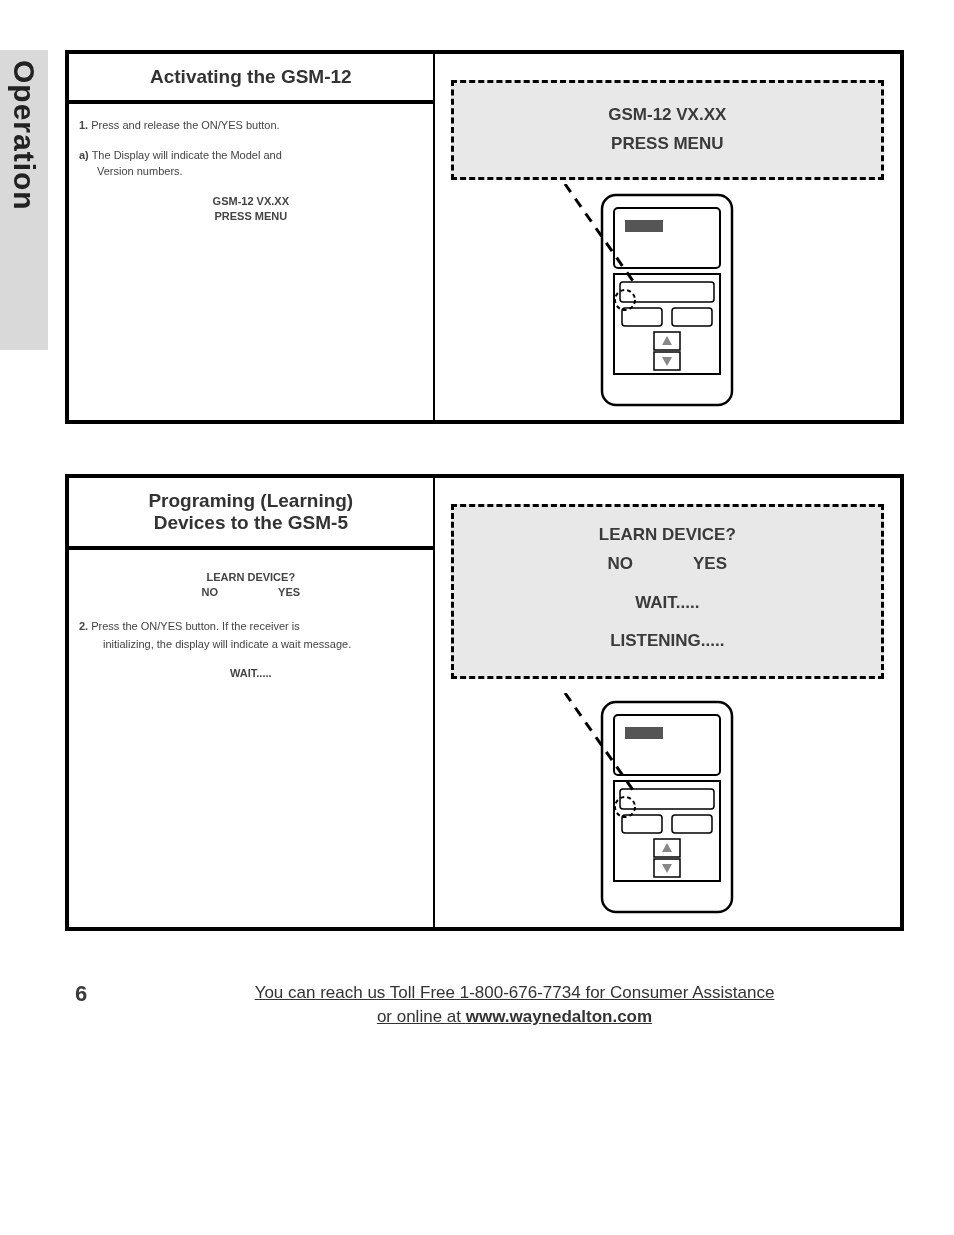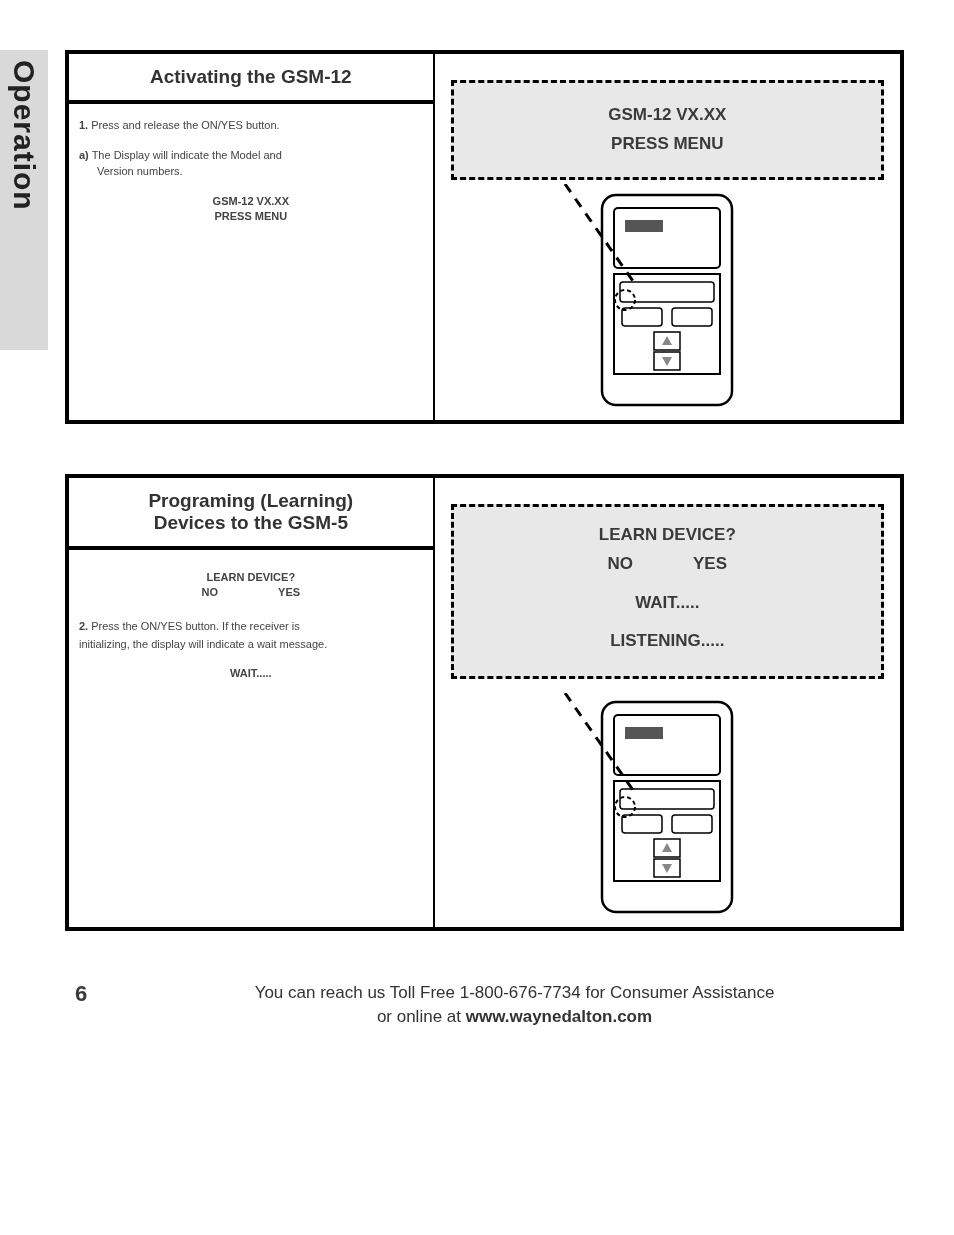--- a/index.html
+++ b/index.html
@@ -116,20 +116,21 @@
     font-weight: bold;
     width: 60px;
     padding-left: 10px;
   }
   .footer-text {
     flex: 1;
     text-align: center;
     font-size: 17px;
     color: #333;
     line-height: 1.4;
+    text-decoration: underline;
   }
   .footer-text .url { font-weight: bold; }
 </style>
 </head>
 <body>
 
 <div class="page">
   <div class="side-tab">
     <span>Operation</span>
   </div>
@@ -196,21 +197,21 @@
         <div class="body-text">
           <div class="display-text">
             <div>LEARN DEVICE?</div>
             <div class="no-yes">
               <span>NO</span><span>YES</span>
             </div>
           </div>
           <div class="step" style="margin-bottom:2px;">
             <span class="num">2.</span><span> Press the ON/YES button. If the receiver is</span>
           </div>
-          <div style="margin-bottom:14px;">initializing, the display will indicate a wait message.</div>
+          <div style="margin-bottom:14px;margin-left:24px;">initializing, the display will indicate a wait message.</div>
           <div class="display-text">WAIT.....</div>
         </div>
       </div>
       <div class="right-col">
         <div class="callout tall">
           <div>LEARN DEVICE?</div>
           <div class="no-yes">
             <span>NO</span><span>YES</span>
           </div>
           <div style="height:10px"></div>

